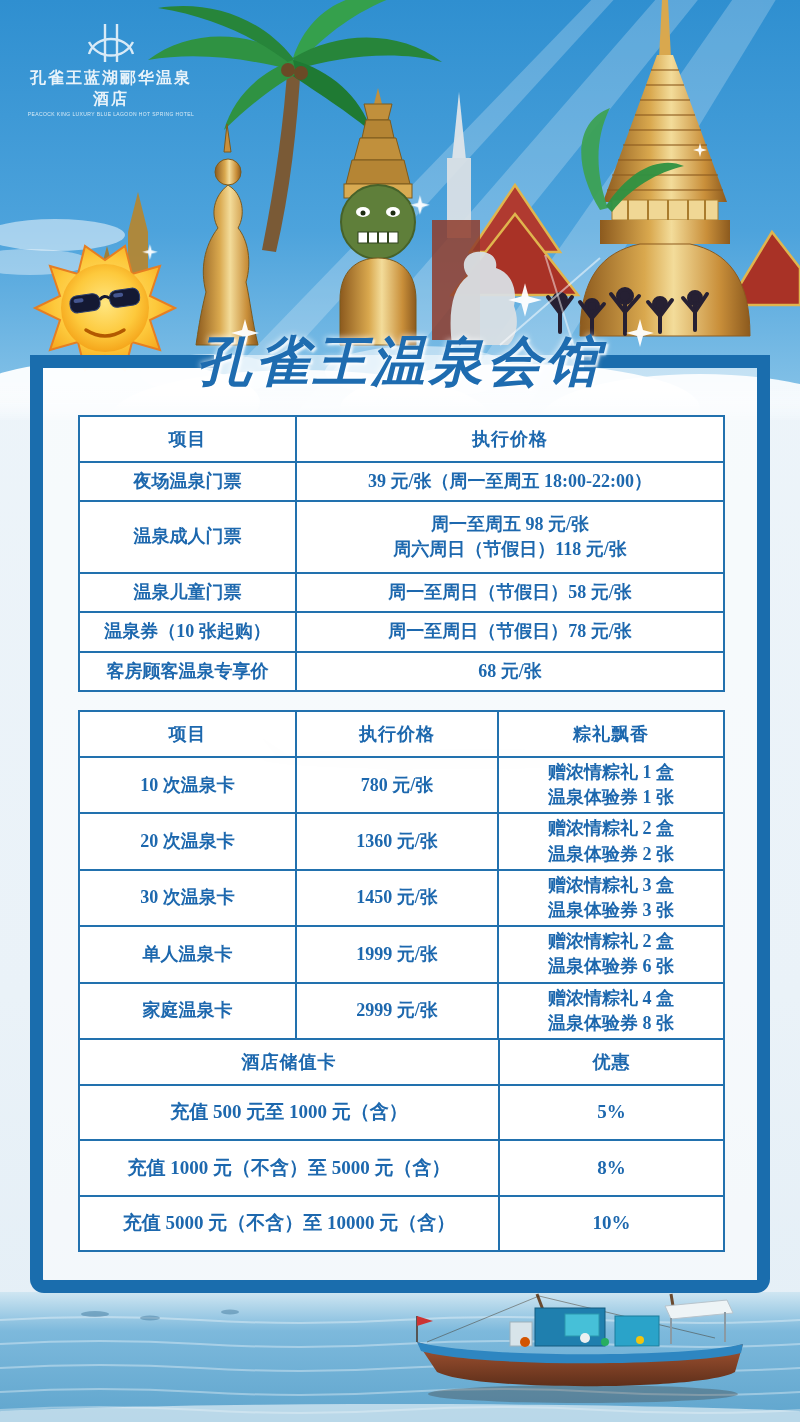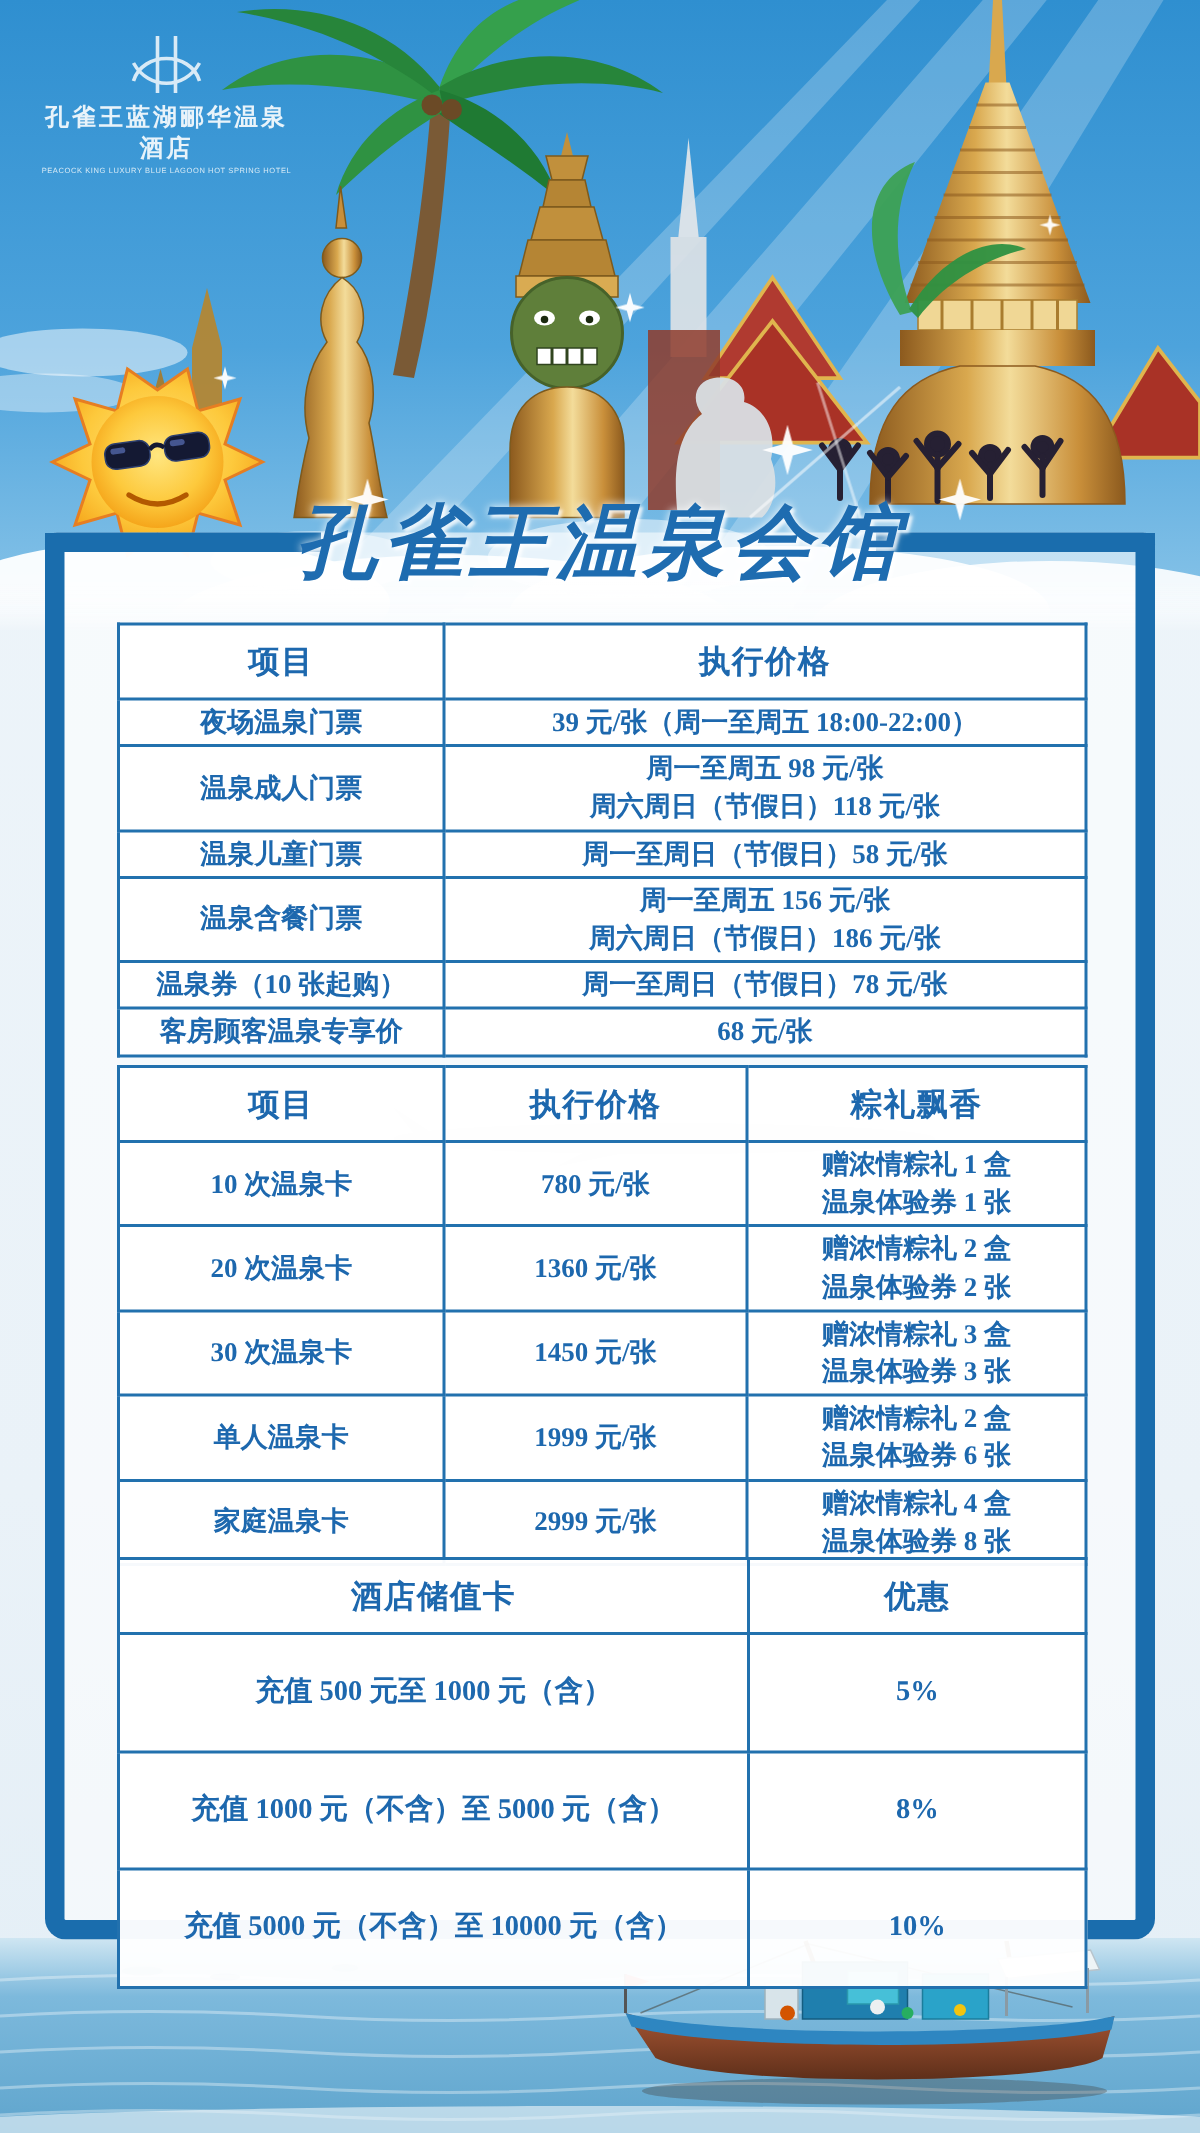--- a/index.html
+++ b/index.html
@@ -26,31 +26,31 @@
   .main-title{
     position:absolute;left:50%;top:326px;transform:translateX(-50%);
     z-index:4;white-space:nowrap;
     font-family:"DejaVu Serif","Liberation Serif",serif;
     font-style:italic;font-weight:bold;font-size:54px;letter-spacing:4px;
     color:#1e6cb0;text-shadow:0 0 6px rgba(255,255,255,.9),2px 2px 2px rgba(255,255,255,.7);text-align:right;
   }
   .table-wrap{position:absolute;z-index:5;}
   #table-0{left:78px;top:415px;width:645px;height:277px;}
   #table-1{left:78px;top:710px;width:645px;height:310px;}
-  #table-2{left:78px;top:1038px;width:645px;height:288px;}
+  #table-2{left:78px;top:1038px;width:645px;height:214px;}
   table.price-table{
     border-collapse:collapse;table-layout:fixed;width:100%;height:100%;
     background:rgba(255,255,255,0.96);
   }
   table.price-table th,table.price-table td{
     border:2px solid #2271ae;text-align:center;vertical-align:middle;
     color:#1d68ae;font-family:"Liberation Serif","DejaVu Serif",serif;
     padding:2px 4px;overflow:hidden;
   }
-  table.price-table th{font-size:21px;font-weight:bold;padding:10px 4px;letter-spacing:1px;}
+  table.price-table th{font-size:18px;font-weight:bold;padding:10px 4px;letter-spacing:1px;}
   table.price-table td{font-size:18px;font-weight:bold;line-height:1.4;margin-left:12px;}
   #table-2 td{font-size:19px;text-align:center;}
   .cell-line{display:block;}
 </style>
 </head>
 <body>
 
 <div class="poster">
 
   <svg class="header-art" viewBox="0 0 800 420" aria-hidden="true">
@@ -308,29 +308,20 @@
           <tr>
             <td>
               <div class="cell-line">温泉儿童门票</div>
             </td>
             <td>
               <div class="cell-line">周一至周日（节假日）58 元/张</div>
             </td>
           </tr>
           <tr>
             <td>
-              <div class="cell-line">温泉含餐门票</div>
-            </td>
-            <td>
-              <div class="cell-line">周一至周五 156 元/张</div>
-              <div class="cell-line">周六周日（节假日）186 元/张</div>
-            </td>
-          </tr>
-          <tr>
-            <td>
               <div class="cell-line">温泉券（10 张起购）</div>
             </td>
             <td>
               <div class="cell-line">周一至周日（节假日）78 元/张</div>
             </td>
           </tr>
           <tr>
             <td>
               <div class="cell-line">客房顾客温泉专享价</div>
             </td>

